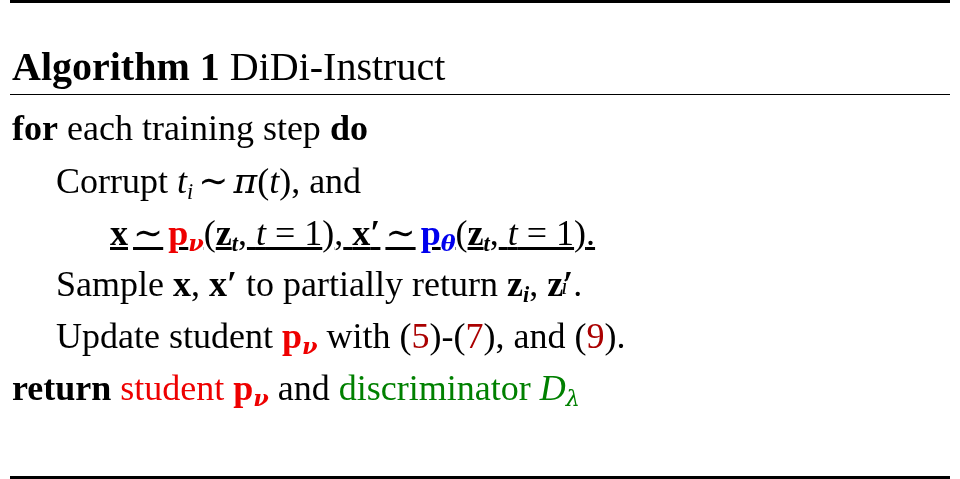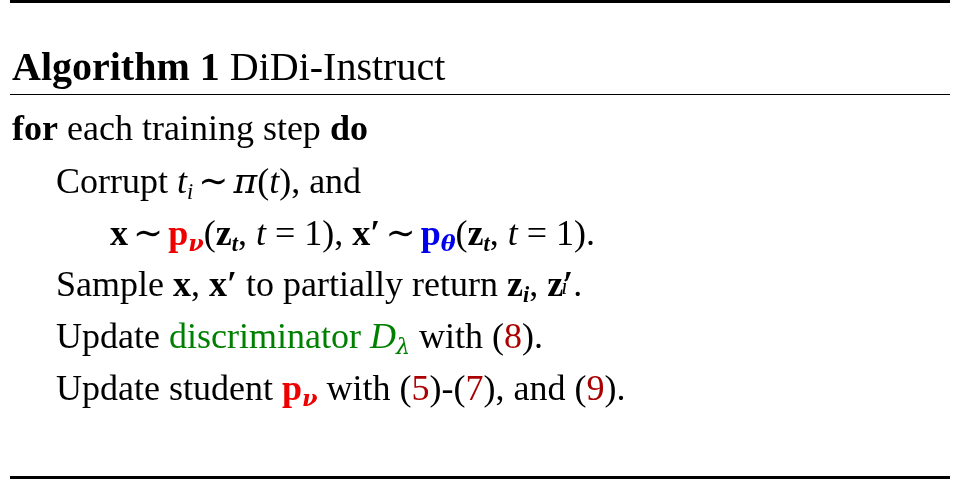--- a/index.html
+++ b/index.html
@@ -53,21 +53,21 @@
     flex: 1 1 auto;
     padding-top: 8px;
     font-size: 36px;
     line-height: 1.435;
   }
   .line {
     white-space: nowrap;
     padding-left: 2px;
   }
   .indent-1 { padding-left: 46px; }
-  .indent-2 { padding-left: 100px; }
+  .indent-2 { padding-left: 100px; text-decoration: underline; }
 
   
   .mi {            
     font-style: italic;
   }
   .mbf {           
     font-weight: bold;
     font-style: normal;
   }
   .greek {
@@ -131,26 +131,26 @@
     </div>
 
     <div class="line indent-2">
       <span class="mbf">x</span><span class="opsp">∼</span><span class="mbf c-student"><span>p</span><sub class="msub greek">ν</sub></span><span>(</span><span class="mbf"><span>z</span><sub class="msub">t</sub></span><span>,</span>&nbsp;<span class="mi">t</span><span> = 1</span><span>)</span><span>,</span>&nbsp;<span class="mbf"><span>x</span><span class="prime">′</span></span><span class="opsp">∼</span><span class="mbf c-teacher"><span>p</span><sub class="msub greek">θ</sub></span><span>(</span><span class="mbf"><span>z</span><sub class="msub">t</sub></span><span>,</span>&nbsp;<span class="mi">t</span><span> = 1</span><span>)</span><span>.</span>
     </div>
 
     <div class="line indent-1">
       <span>Sample </span><span class="mbf">x</span><span>,</span>&nbsp;<span class="mbf"><span>x</span><span class="prime">′</span></span><span> to partially return </span><span class="mbf"><span>z</span><sub class="msub">i</sub></span><span>,</span>&nbsp;<span class="mbf zprime"><span>z</span><span class="pr">′</span><span class="sb">i</span></span><span>.</span>
     </div>
 
-    <div class="line indent-1">
-      <span>Update </span><span class="c-disc">discriminator</span>&nbsp;<span class="mi c-disc"><span>D</span><sub class="msub greek">λ</sub></span><span> with </span><span>(</span><span class="c-eqref">8</span><span>)</span><span>.</span>
-    </div>
 
     <div class="line indent-1">
       <span>Update </span><span>student</span>&nbsp;<span class="mbf c-student"><span>p</span><sub class="msub greek">ν</sub></span><span> with </span><span>(</span><span class="c-eqref">5</span><span>)</span><span>-</span><span>(</span><span class="c-eqref">7</span><span>)</span><span>, and </span><span>(</span><span class="c-eqref">9</span><span>)</span><span>.</span>
     </div>
 
+    <div class="line">
+      <span class="kw-bold">return</span>&nbsp;<span class="c-student">student</span>&nbsp;<span class="mbf c-student"><span>p</span><sub class="msub greek">ν</sub></span><span> and </span><span class="c-disc">discriminator</span>&nbsp;<span class="mi c-disc"><span>D</span><sub class="msub greek">λ</sub></span>
+    </div>
 
   </div>
 
   <div class="rule-thick"></div>
 
 </div>
 
 </body></html>

